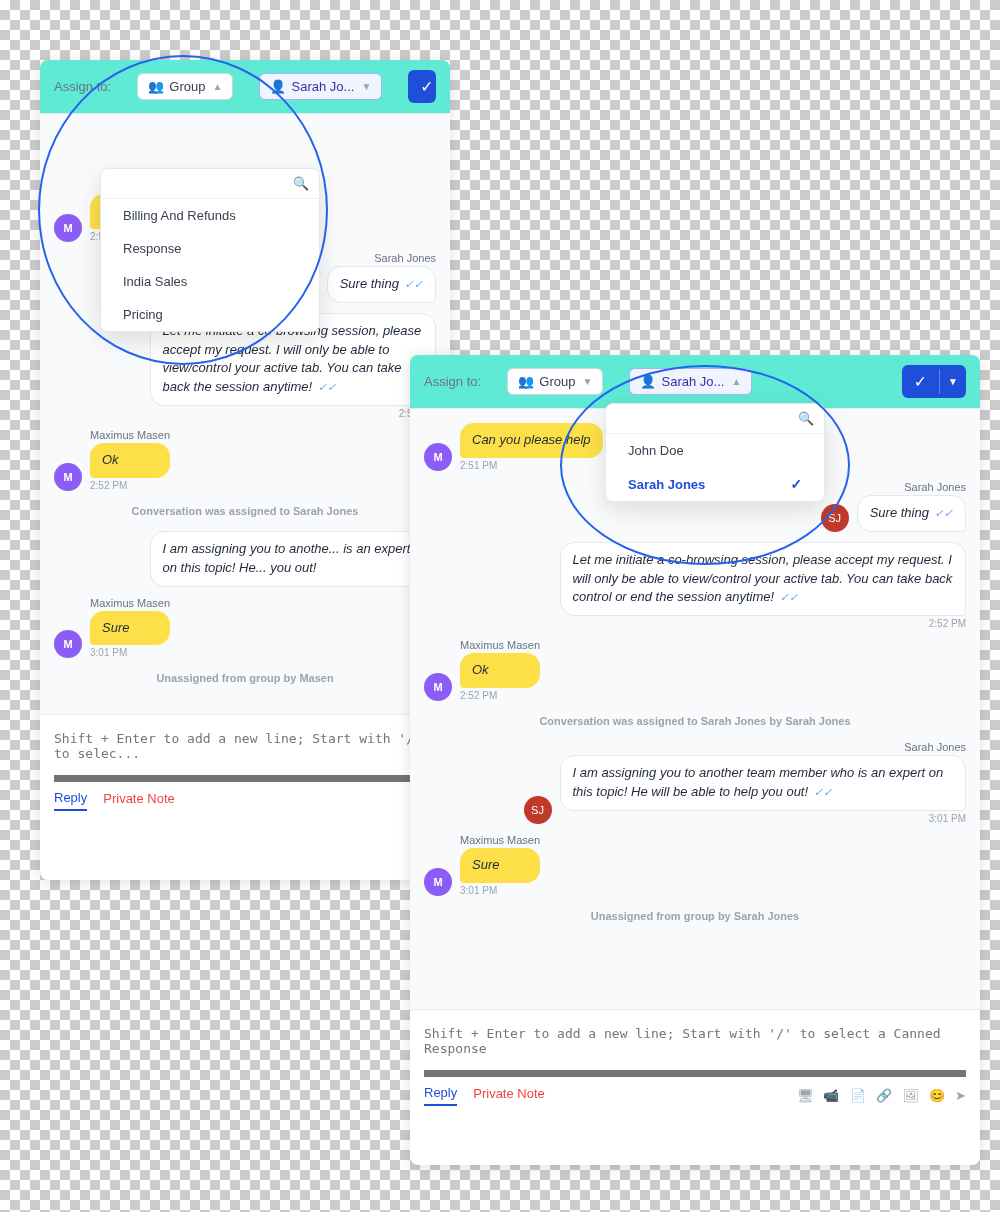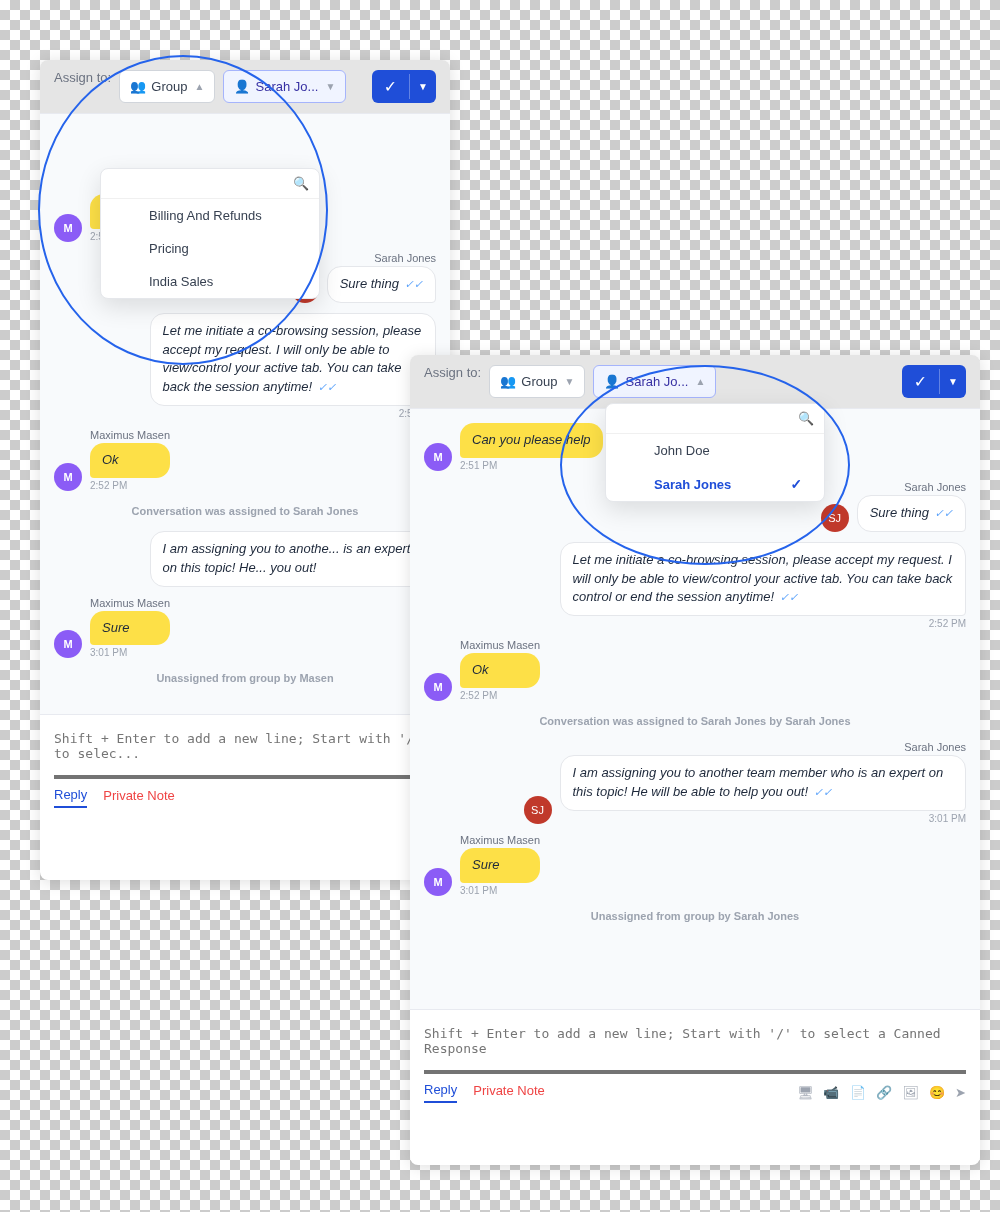--- a/index.html
+++ b/index.html
@@ -34,24 +34,25 @@
       left: 410px;
       top: 355px;
       width: 570px;
       min-height: 810px;
       z-index: 3;
     }
 
     
     .assign-bar {
       display: flex;
+      align-items: center;
       padding: 10px 14px;
       border-bottom: 1px solid #e8eaf0;
-      gap: 8px;
-      background: #e5e5e5;
+      gap: 26px;
+      background: #5eead4;
       border-radius: 8px 8px 0 0;
     }
     .assign-label {
       font-size: 13px;
       color: #6b7280;
       white-space: nowrap;
     }
     .assign-btn {
       display: flex;
       align-items: center;
@@ -179,21 +180,21 @@
       padding: 6px 0 10px;
       background: transparent;
       resize: none;
       min-height: 40px;
     }
     .reply-tabs {
       display: flex;
       align-items: center;
       gap: 16px;
       padding: 8px 0 6px;
-      border-top: 4px solid #737373;
+      border-top: 7px solid #737373;
     }
     .reply-tab {
       font-size: 13px;
       font-weight: 500;
       color: #ef4444;
       cursor: pointer;
       padding-bottom: 4px;
     }
     .reply-tab.active {
       color: #1f4ed8;
@@ -233,21 +234,20 @@
       color: #374151;
     }
     .dropdown-item {
       padding: 9px 22px;
       font-size: 13px;
       color: #374151;
       cursor: pointer;
       display: flex;
       align-items: center;
       justify-content: space-between;
-      margin-left: 26px;
     }
     .dropdown-item.selected { font-weight: 600; color: #1f4ed8; }
     .dropdown-item .check-mark { color: #1f4ed8; font-size: 14px; }
 
     
     .circle-annotation {
       position: absolute;
       border: 2.5px solid #2563eb;
       border-radius: 50%;
       pointer-events: none;
@@ -295,24 +295,27 @@
 
   <div class="dropdown" style="top:108px; left:60px; min-width:180px;">
     <div class="dropdown-search">
       <input type="text" style="">
       <span style="color:#9ca3af;font-size:13px;">🔍</span>
     </div>
     <div class="dropdown-item">
       <span>Billing And Refunds</span>
     </div>
     <div class="dropdown-item">
-      <span>Pricing</span>
+      <span>Response</span>
     </div>
     <div class="dropdown-item">
       <span>India Sales</span>
+    </div>
+    <div class="dropdown-item">
+      <span>Pricing</span>
     </div>
   </div>
 
   <div class="chat-messages" style="padding-top:80px;">
 
     <div class="msg-row">
       <div class="avatar mm">M</div>
       <div class="bubble-wrap">
         <div class="bubble incoming">
           <span>Can y...</span>

